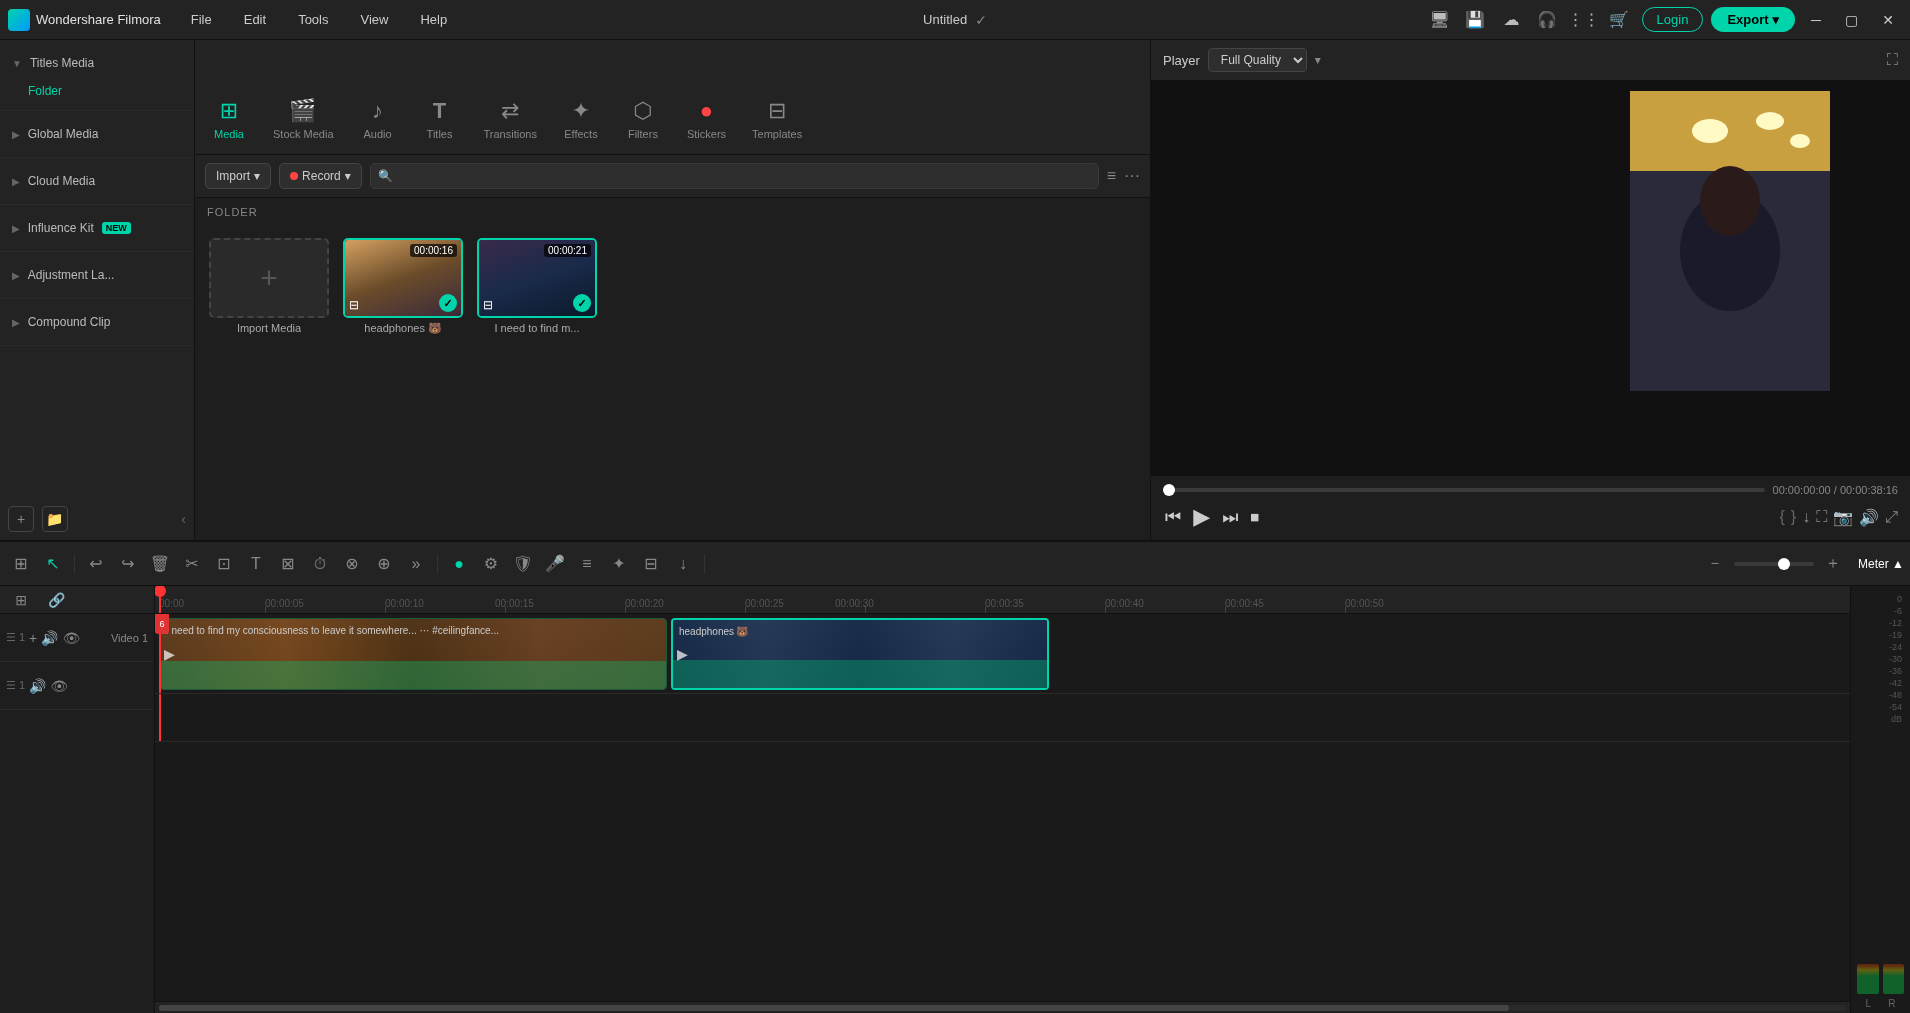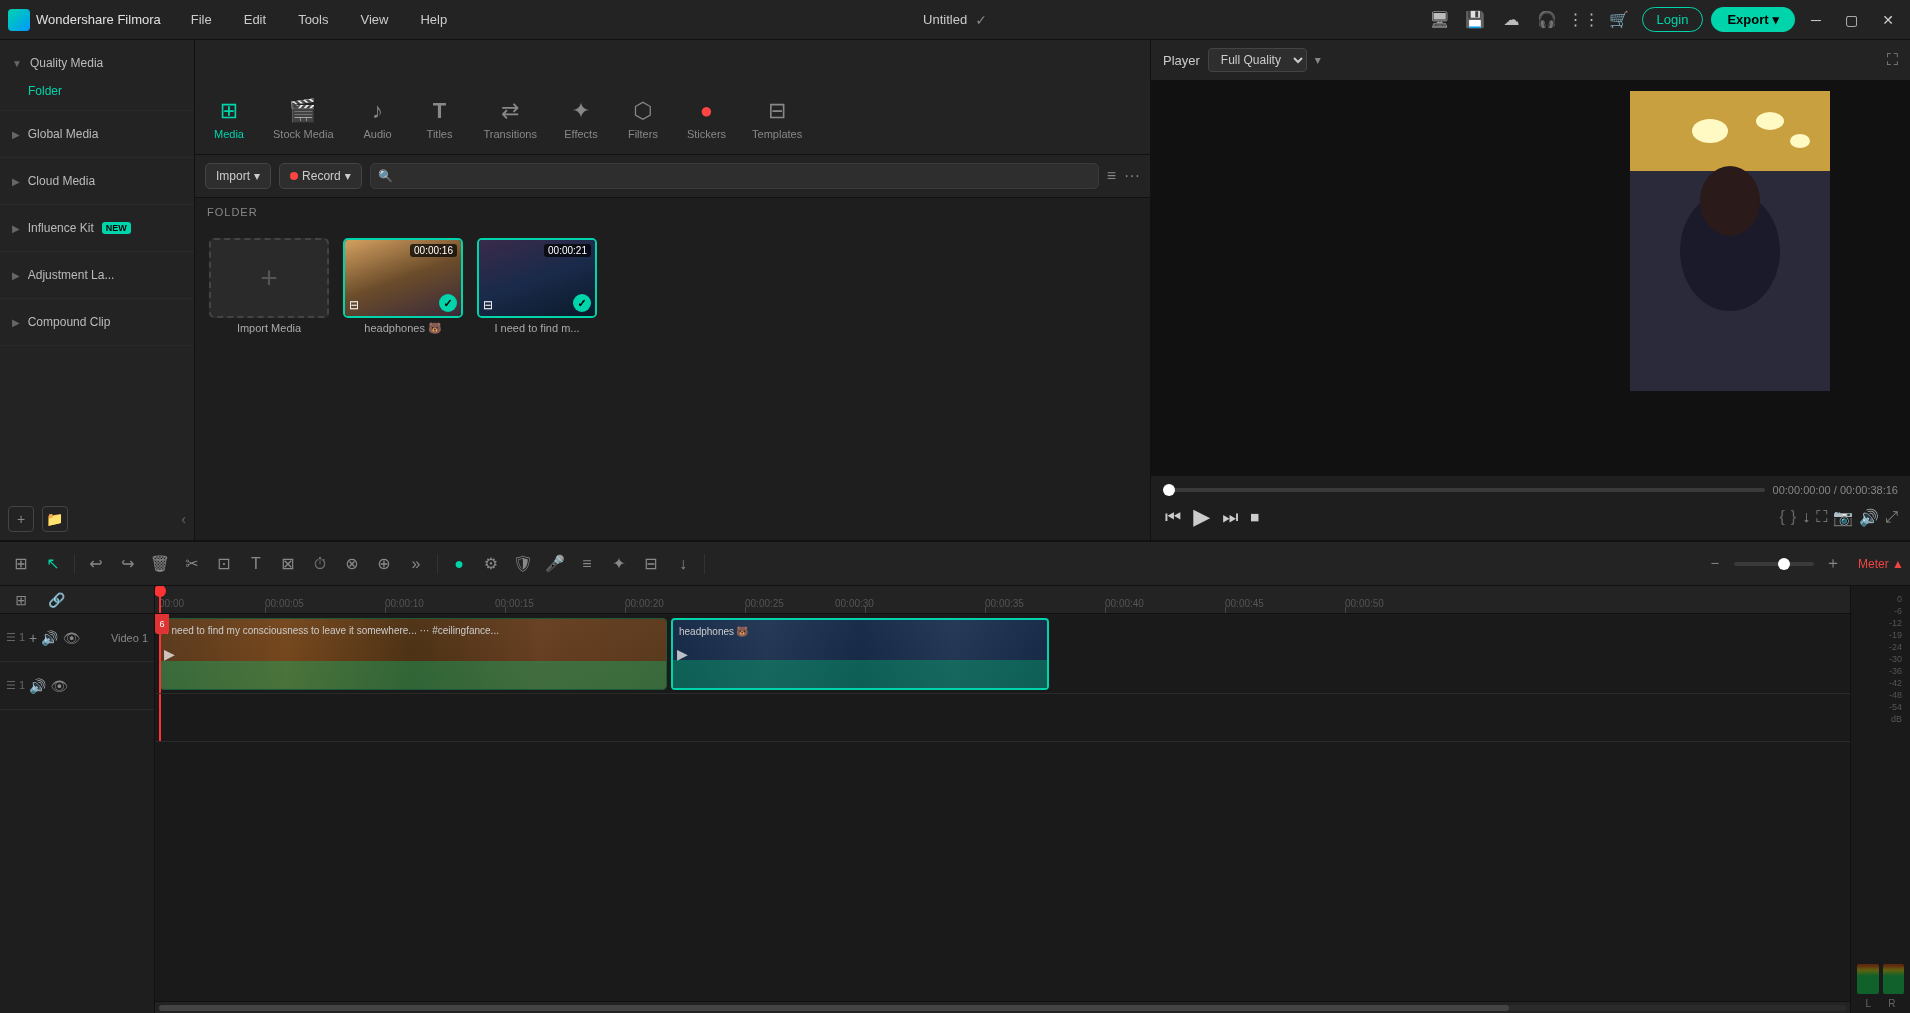--- a/index.html
+++ b/index.html
@@ -416,21 +416,21 @@
     .tl-zoom-group {
       display: flex; align-items: center; gap: 4px; margin-left: auto;
     }
     .zoom-slider-track {
       width: 80px; height: 4px; background: #3a3a3a; border-radius: 2px; position: relative; cursor: pointer;
     }
     .zoom-slider-thumb {
       width: 12px; height: 12px; background: #fff; border-radius: 50%;
       position: absolute; top: -4px; left: 55%;
     }
-    .meter-label { color: #ef4444; font-size: 12px; cursor: pointer; margin-left: 8px; }
+    .meter-label { color: #ffffff; font-size: 12px; cursor: pointer; margin-left: 8px; }
 
     
     .timeline-content {
       flex: 1;
       display: flex;
       overflow: hidden;
     }
     .timeline-tracks-left {
       width: 155px;
       background: #1e1e1e;
@@ -661,21 +661,21 @@
   </div>
 </div>
 
 <div class="upper-section">
 
   <div class="left-panel">
 
     <div class="sidebar-section">
       <div class="sidebar-item">
         <span class="arrow">▼</span>
-        <span>Quality Media</span>
+        <span>Titles Media</span>
       </div>
       <div class="folder-label">Folder</div>
     </div>
     <div class="sidebar-section">
       <div class="sidebar-item">
         <span class="arrow">▶</span>
         <span>Global Media</span>
       </div>
     </div>
     <div class="sidebar-section">

